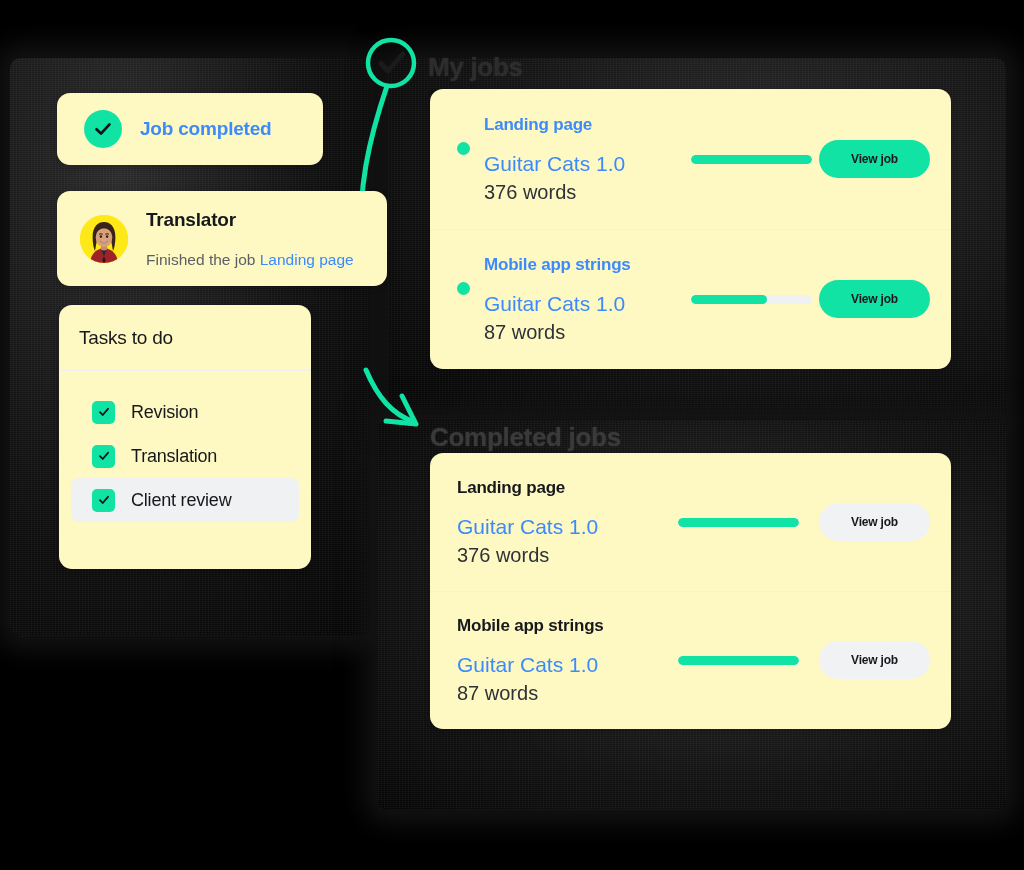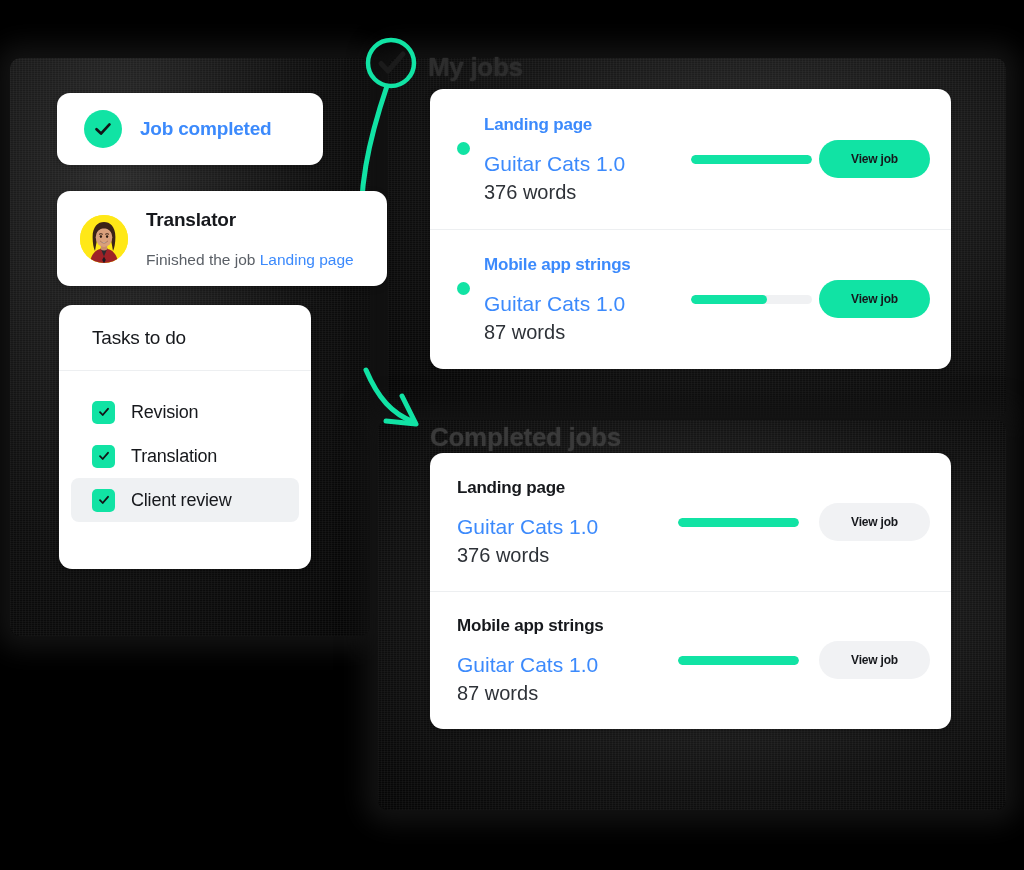--- a/index.html
+++ b/index.html
@@ -72,21 +72,21 @@
     color: #2d2d2d;
     text-shadow: 0 0 2px rgba(255,255,255,0.10);
     white-space: nowrap;
   }
   #heading-my-jobs { left: 428px; top: 52px; }
   #heading-completed-jobs { left: 430px; top: 422px; color: #3a3a3a; }
 
   
   .card {
     position: absolute;
-    background: #ffffff;
+    background: #fef9c3;
     border-radius: 13px;
     box-shadow: 0 2px 7px rgba(0,0,0,0.20);
   }
 
   
   #card-job-completed {
     left: 57px; top: 93px;
     width: 266px; height: 72px;
     display: flex; align-items: center;
     padding-left: 27px;
@@ -139,21 +139,21 @@
   }
   .translator-sub .link { color: #3C8AFC; }
 
   #card-tasks {
     left: 59px; top: 305px;
     width: 252px; height: 264px;
   }
   .tasks-header {
     height: 66px;
     display: flex; align-items: center;
-    padding-left: 33px;
+    padding-left: 20px;
     box-sizing: border-box;
     font-size: 19px;
     font-weight: 400;
     color: #16181C;
     letter-spacing: -0.2px;
     border-bottom: 1px solid #EDEFF1;
   }
   .tasks-list {
     padding: 19px 12px 0 12px;
   }

